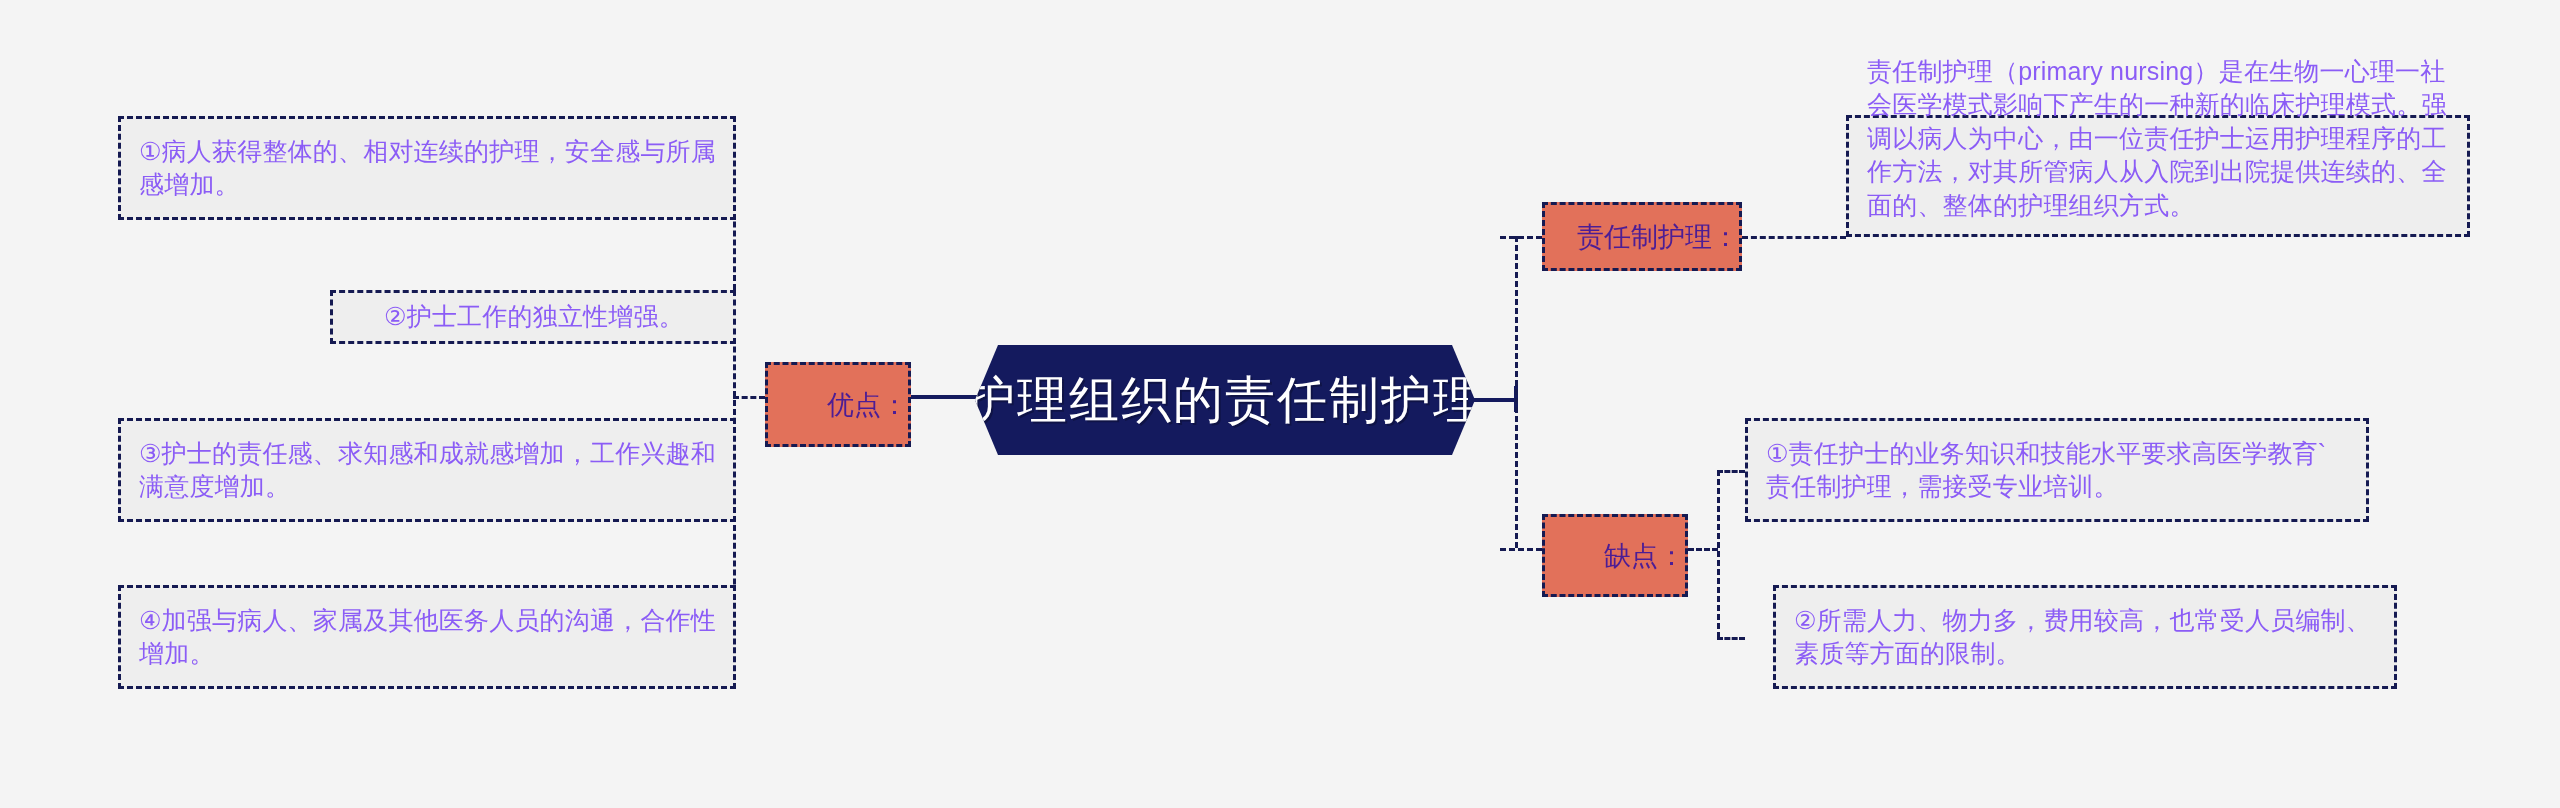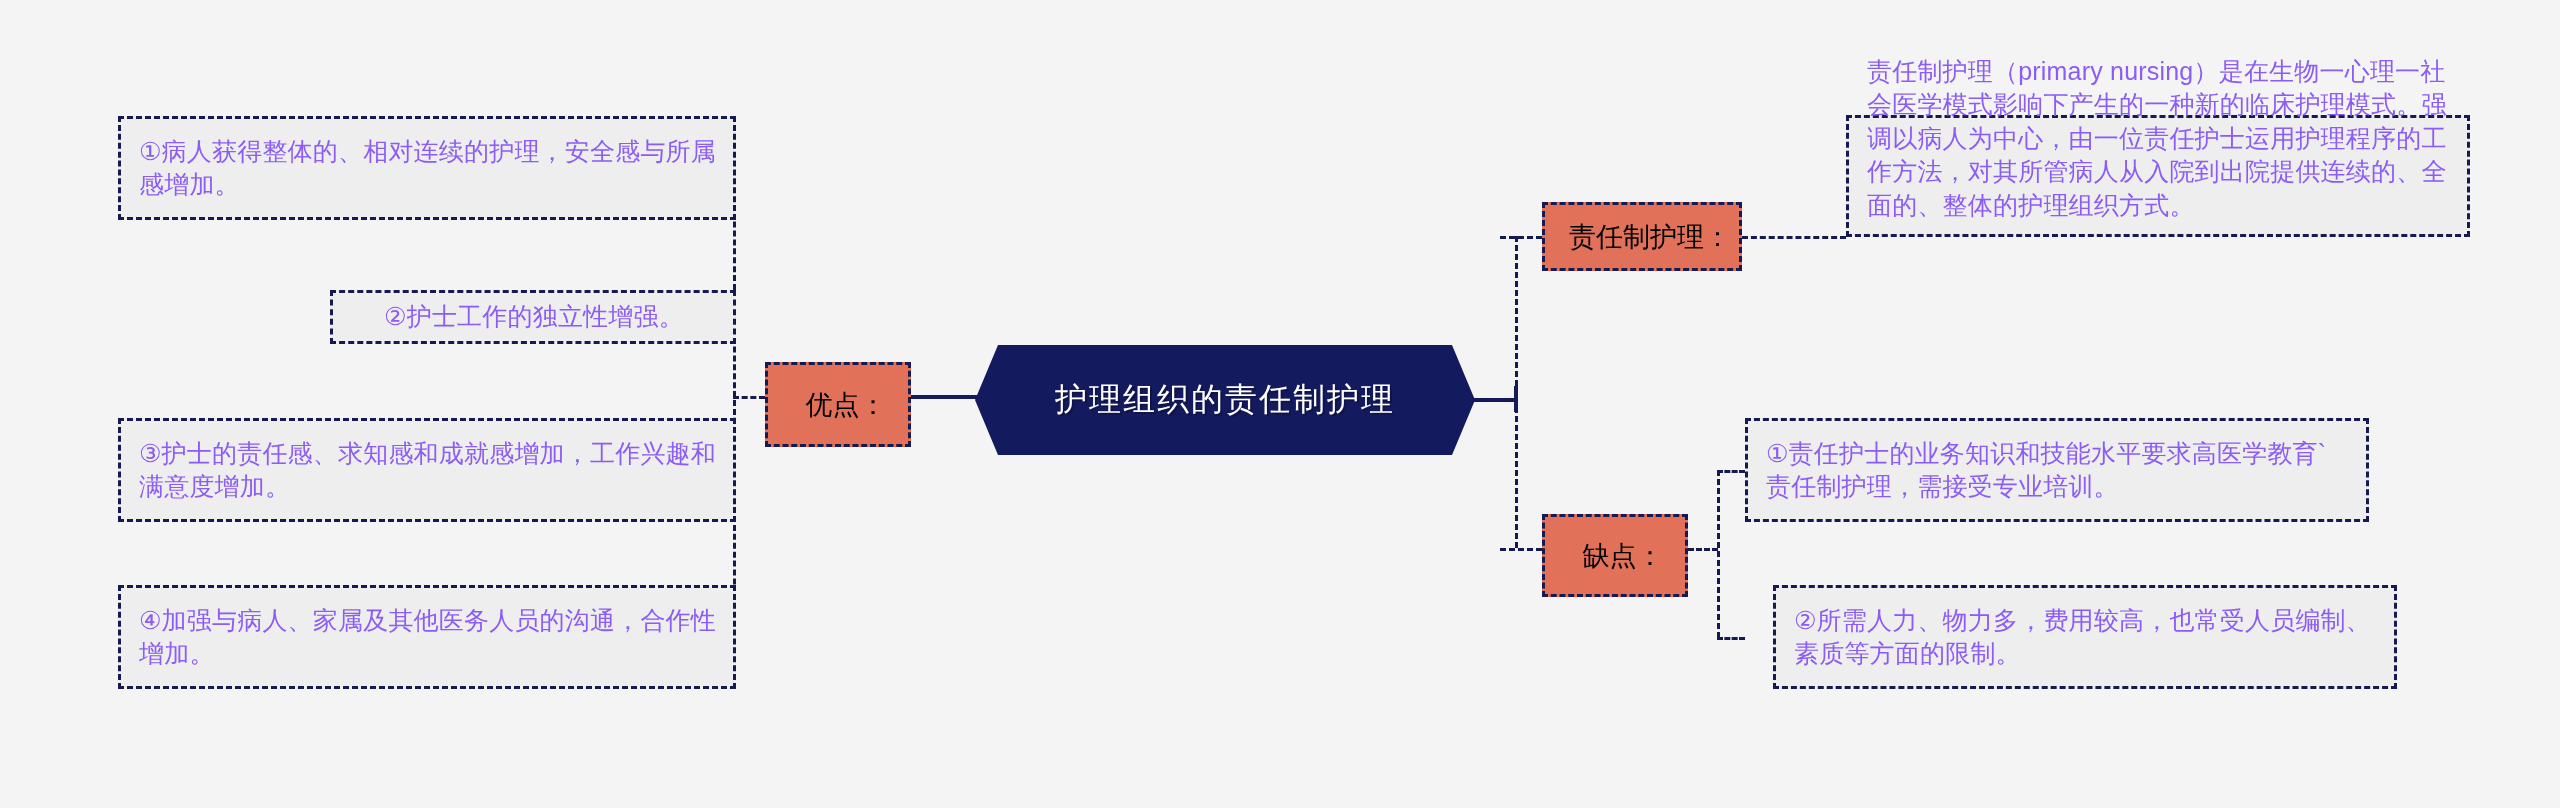--- a/index.html
+++ b/index.html
@@ -36,44 +36,44 @@
     background: #eeeeee;
   }
   .leaf .txt { display: block; }
 
   
   .cat {
     position: absolute;
     box-sizing: border-box;
     display: flex;
     align-items: center;
-    justify-content: center;
+    justify-content: flex-end;
     border: 3px dashed #151a52;
     background: #e2715a;
-    color: #000000;
+    color: #4c1d95;
     font-size: 27px;
     padding-left: 16px;
   }
 
   
   .center-node {
     position: absolute;
     left: 975px;
     top: 345px;
     width: 500px;
     height: 110px;
     background: #141a5e;
     clip-path: polygon(0% 50%, 4.6% 0%, 95.4% 0%, 100% 50%, 95.4% 100%, 4.6% 100%);
     display: flex;
     align-items: center;
     justify-content: center;
   }
   .center-node .ctitle {
     color: #ffffff;
-    font-size: 32px;
+    font-size: 50px;
     letter-spacing: 2px;
     text-shadow: 2px 2px 0 rgba(0,0,0,0.25);
     white-space: nowrap;
   }
 
   
   .vline {
     position: absolute;
     border-left: 3px dashed #151a52;
     width: 0;

